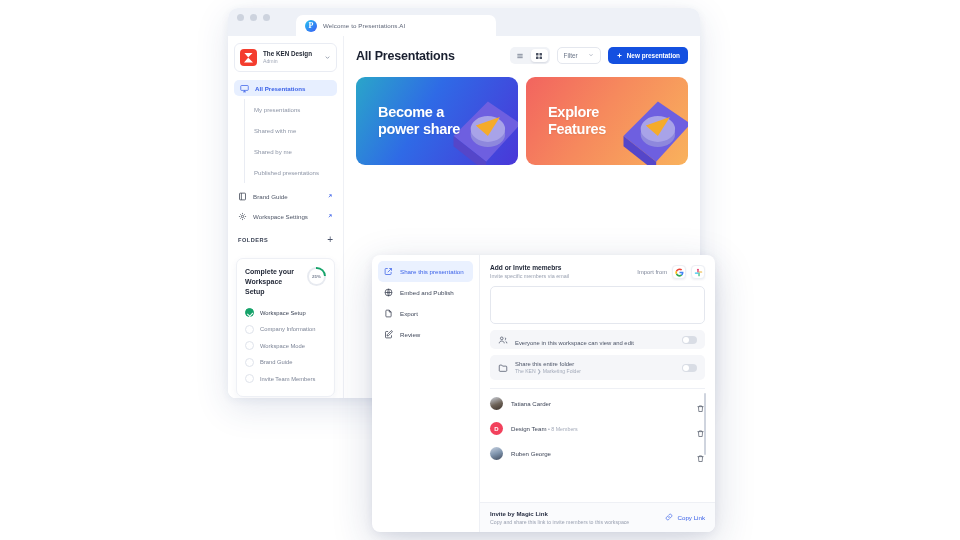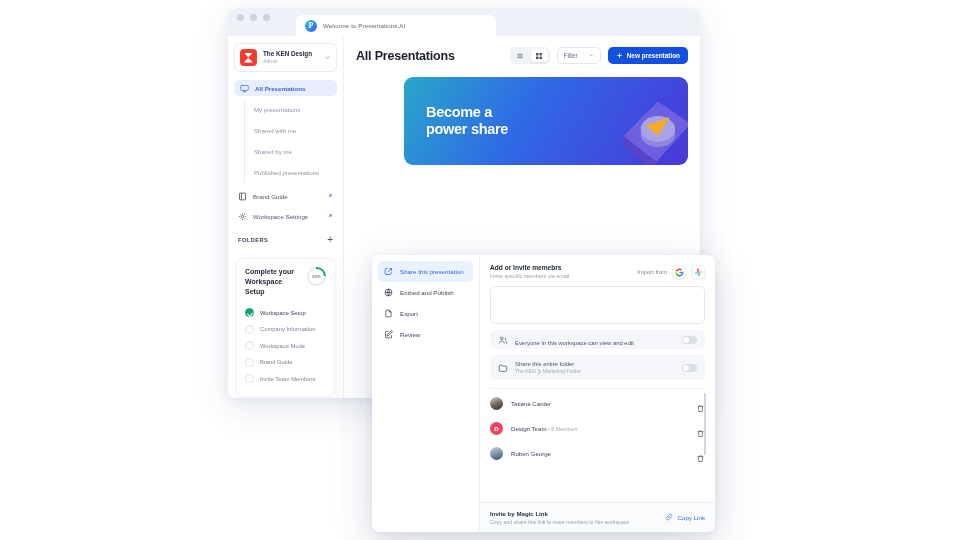--- a/index.html
+++ b/index.html
@@ -139,21 +139,21 @@
     display: flex; align-items: center; gap: 10px;
     border: 1px solid #e4e7ee; border-radius: 5px; height: 17px; padding: 0 6px;
     font-size: 6.4px; color: #6b7policy; color: #6b7588; background:#fff;
   }
   .newbtn {
     display: flex; align-items: center; gap: 4px;
     background: #1450e0; color: #fff; border-radius: 5px;
     height: 17px; padding: 0 8px; font-size: 6.4px; font-weight: bold;
   }
 
-  .banners { display: flex; gap: 8px; margin-top: 13px; margin-left: 48px; }
+  .banners { display: flex; gap: 8px; margin-top: 13px; }
   .banner {
     flex: 1 1 0; height: 88px; border-radius: 9px; position: relative; overflow: hidden;
     display: flex; align-items: center;
   }
   .banner.b1 { background: linear-gradient(120deg,#2aa6c9 0%,#2f6ae6 42%,#4a37d8 100%); }
   .banner.b2 { background: linear-gradient(125deg,#f2645f 0%,#f6895d 45%,#f9b25c 100%); }
   .banner-txt {
     position: relative; z-index: 2; color: #fff; font-weight: bold;
     font-size: 14.5px; line-height: 1.18; letter-spacing: -.3px;
     padding-left: 22px; text-shadow: 0 1px 2px rgba(0,0,0,.08);
@@ -415,20 +415,33 @@
               <div>power share</div>
             </div>
             <svg class="art" viewBox="0 0 100 100">
               <path d="M18 58 L58 18 L96 44 L56 88 Z" fill="#6e5fe0"></path>
               <path d="M18 58 L56 88 L56 100 L18 70 Z" fill="#5546c9"></path>
               <ellipse cx="58" cy="56" rx="20" ry="15" fill="#8e88dd"></ellipse>
               <ellipse cx="58" cy="50" rx="20" ry="15" fill="#a8a3e8"></ellipse>
               <path d="M44 46 L72 36 L58 58 Z" fill="#f4ab2a"></path>
             </svg>
           </div>
+          <div class="banner b2">
+            <div class="banner-txt">
+              <div>Explore</div>
+              <div>Features</div>
+            </div>
+            <svg class="art" viewBox="0 0 100 100">
+              <path d="M18 58 L58 18 L96 44 L56 88 Z" fill="#6e5fe0"></path>
+              <path d="M18 58 L56 88 L56 100 L18 70 Z" fill="#5546c9"></path>
+              <ellipse cx="58" cy="56" rx="20" ry="15" fill="#8e88dd"></ellipse>
+              <ellipse cx="58" cy="50" rx="20" ry="15" fill="#a8a3e8"></ellipse>
+              <path d="M44 46 L72 36 L58 58 Z" fill="#f4ab2a"></path>
+            </svg>
+          </div>
         </div>
       </div>
 
     </div>
   </div>
 
   <div class="modal">
 
     <div class="m-left">
       <div class="m-item active">

